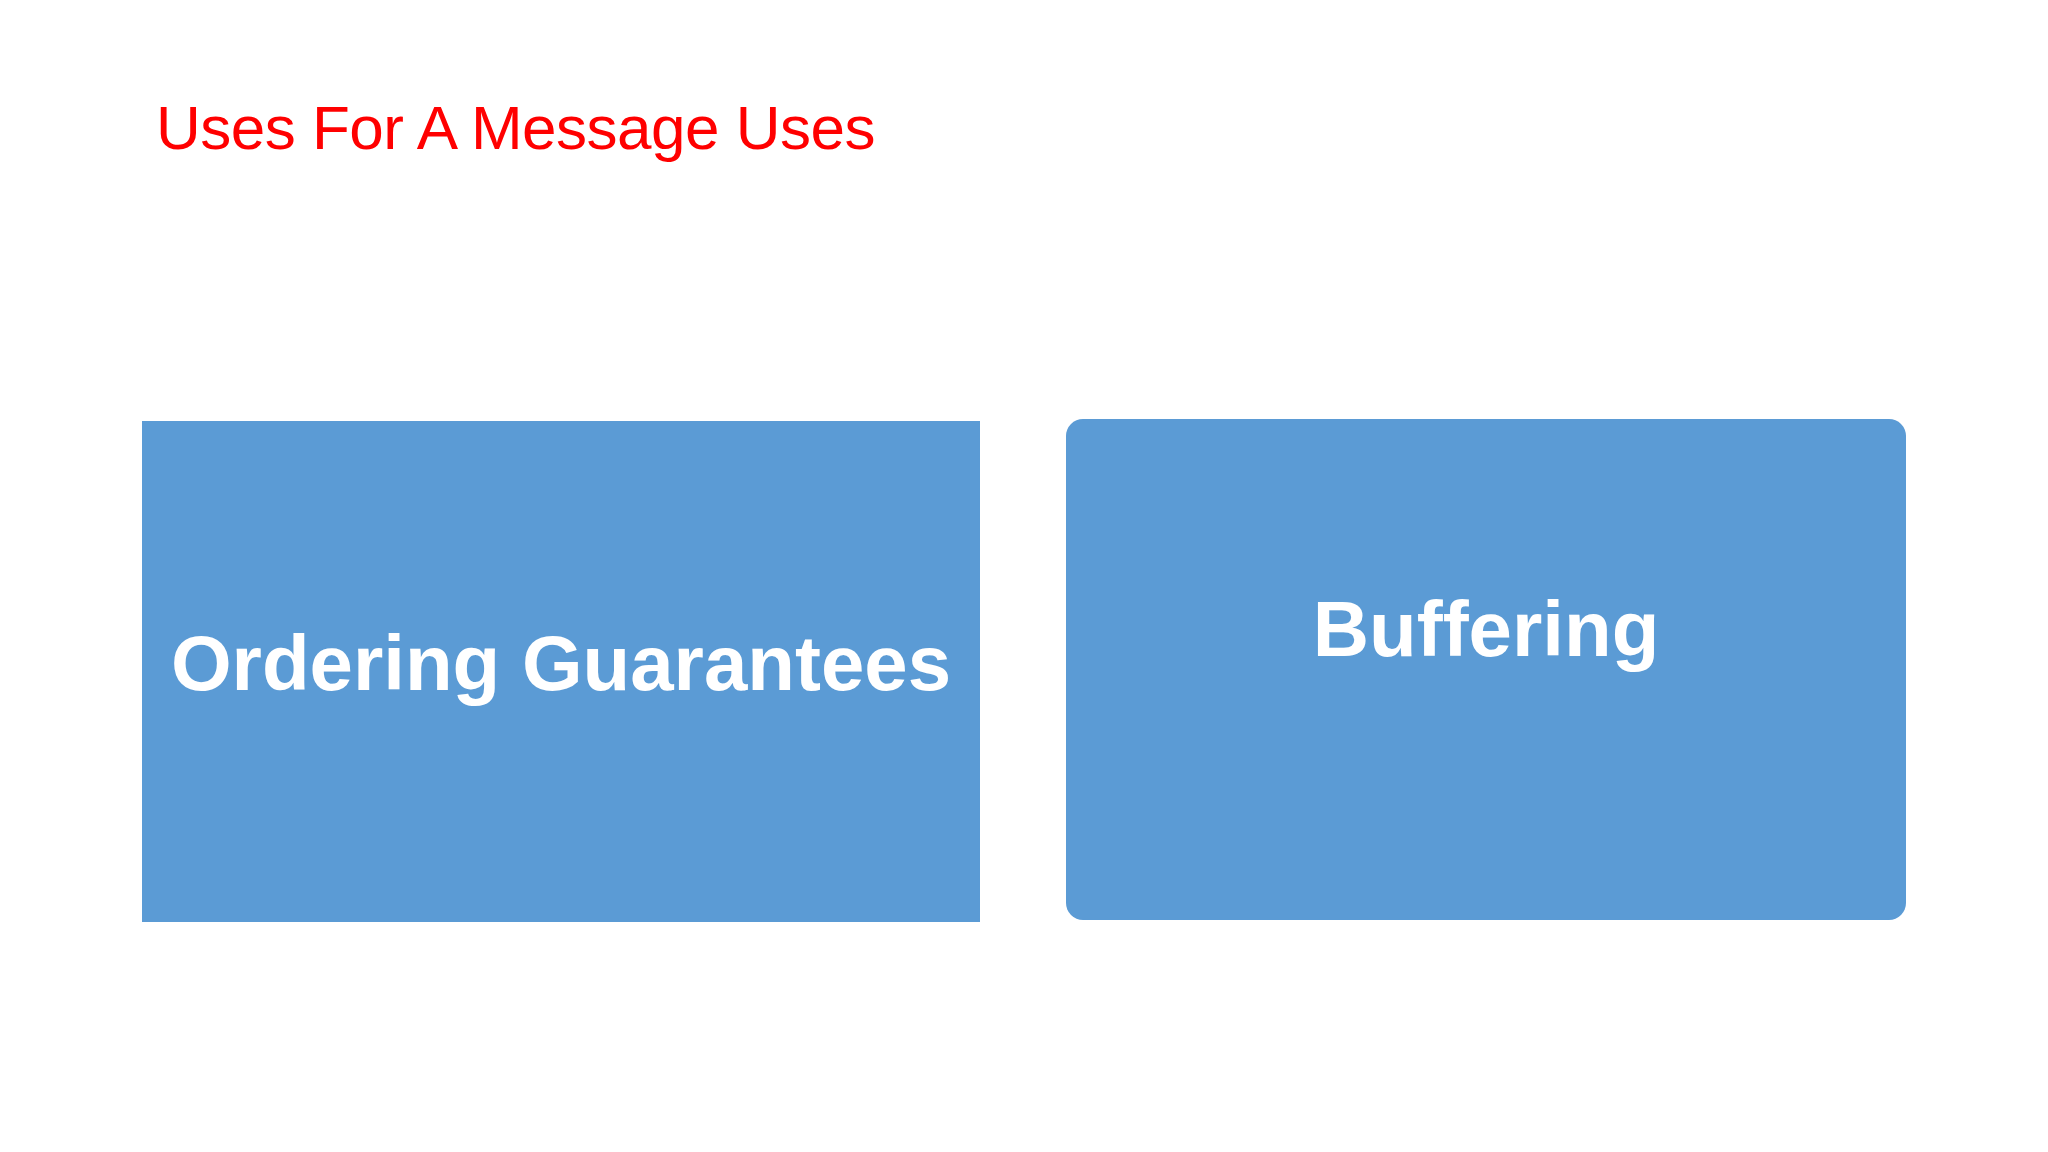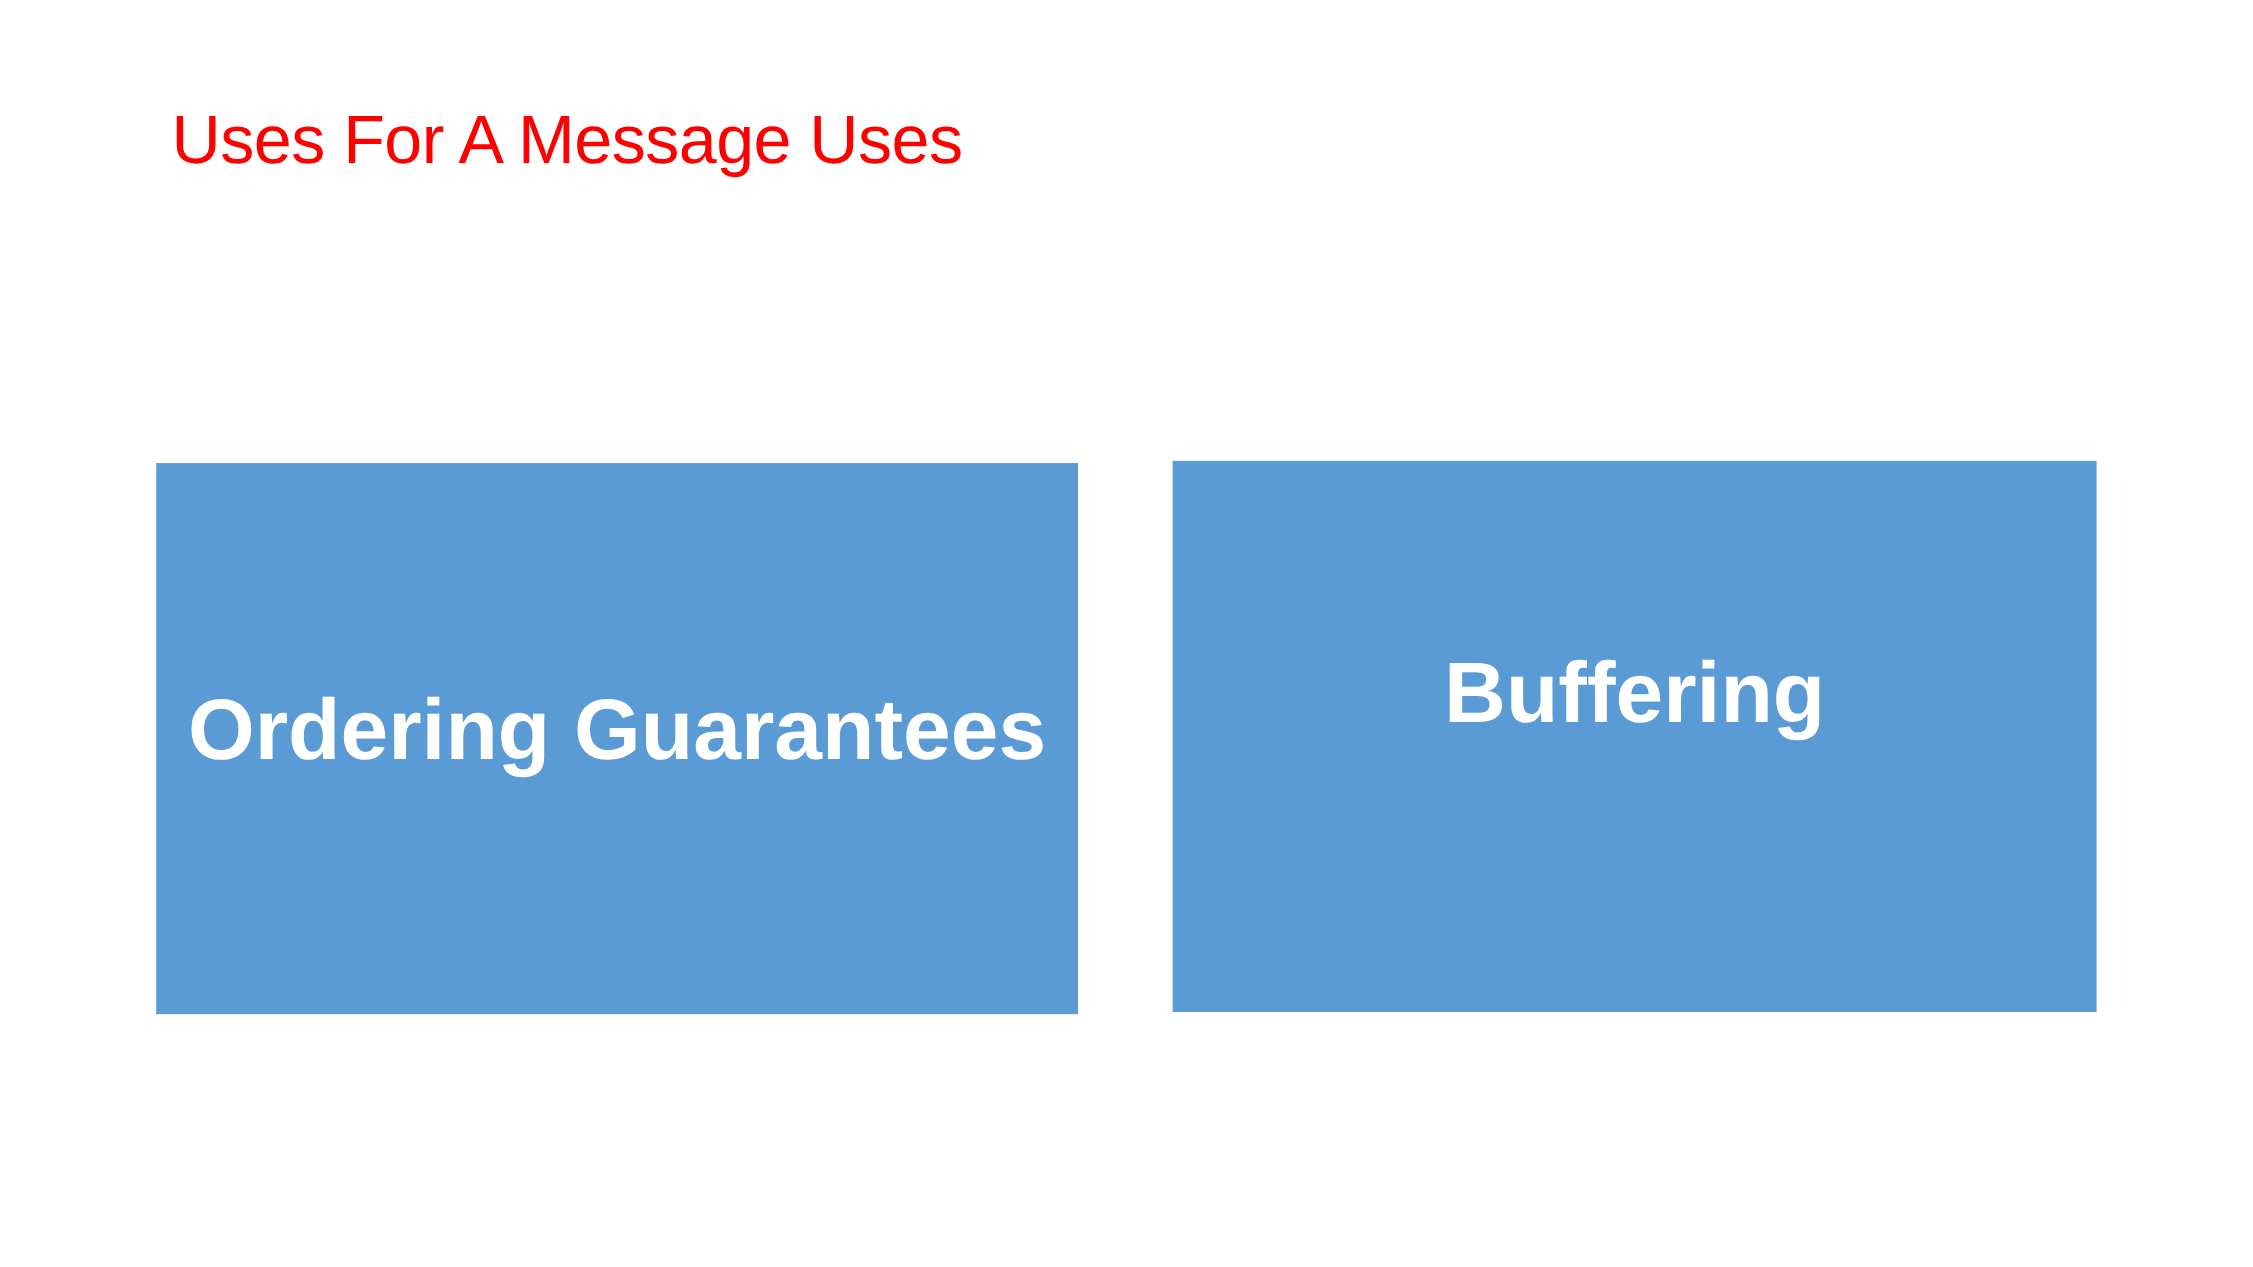--- a/index.html
+++ b/index.html
@@ -44,20 +44,21 @@
     top: 421px;
     width: 838px;
     height: 501px;
     align-items: center;
   }
   #box-buffering {
     left: 1066px;
     top: 419px;
     width: 840px;
     height: 501px;
+    border-radius: 17px;
   }
   .box-label {
     font-family: "Liberation Sans", sans-serif;
     font-weight: 700;
     color: #ffffff;
     text-align: center;
     line-height: 1.16;
     padding: 0 18px;
     width: 100%;
     box-sizing: border-box;

